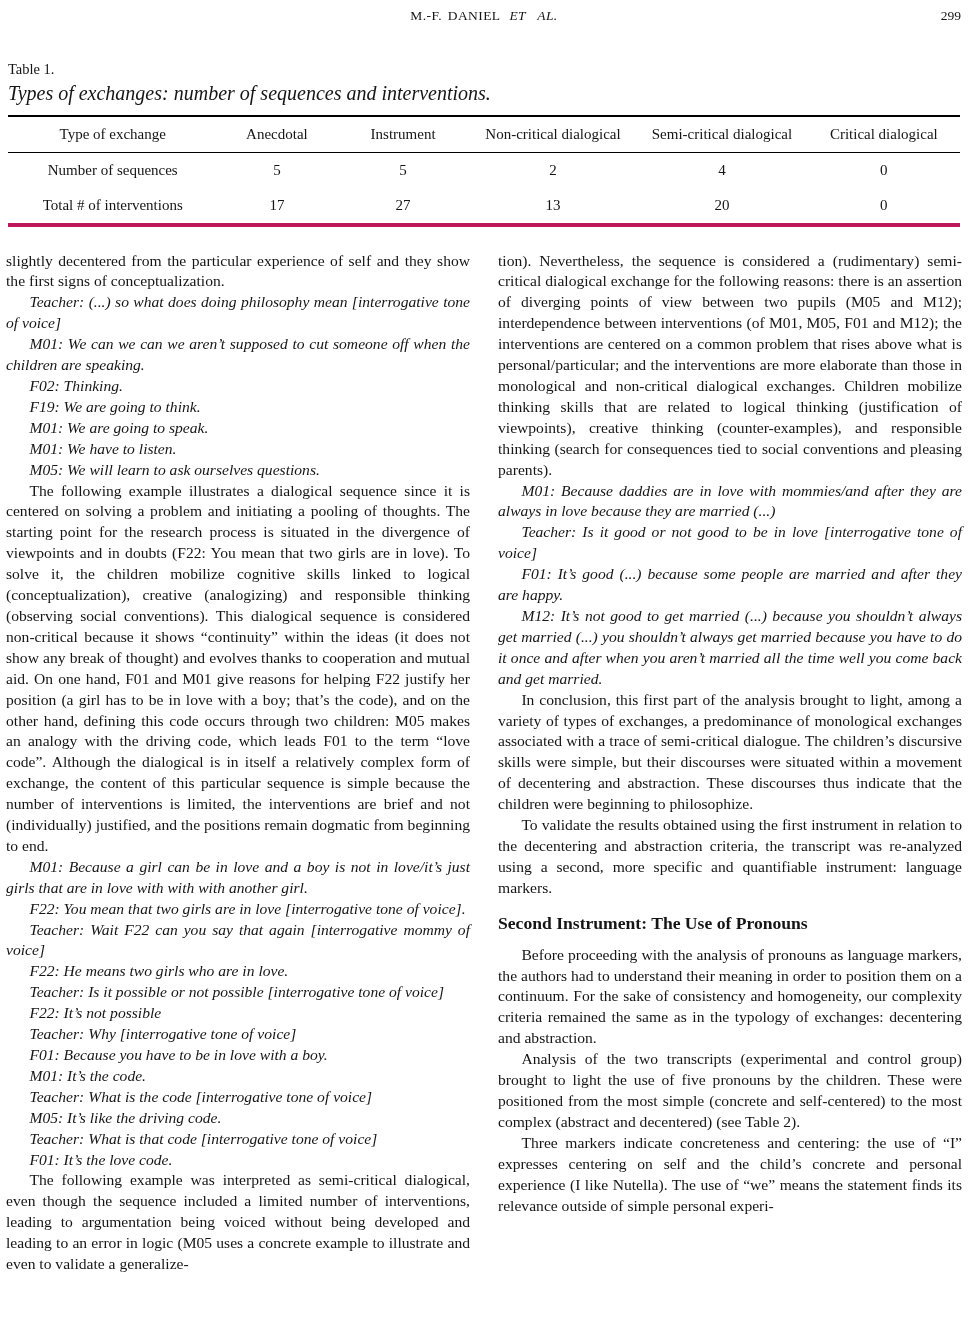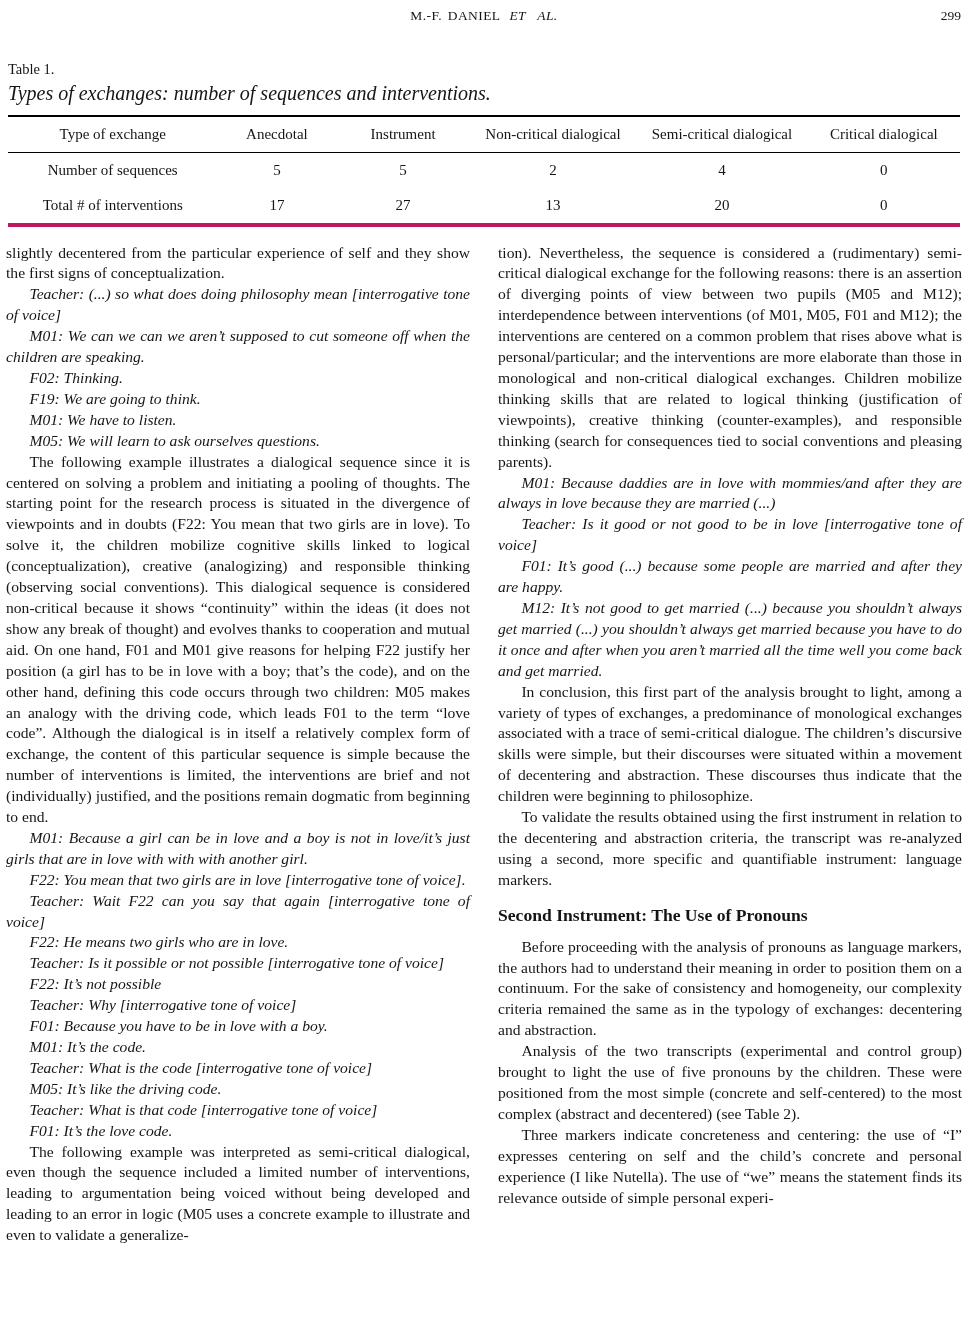--- a/index.html
+++ b/index.html
@@ -32,21 +32,21 @@
     padding:9px 4px; overflow:hidden; white-space:nowrap;
   }
   table.data thead tr { border-bottom:1.8px solid #000; }
   table.data col:nth-child(1){ width:22%; }
   table.data col:nth-child(2){ width:12.5%; }
   table.data col:nth-child(3){ width:14%; }
   table.data col:nth-child(4){ width:17.5%; }
   table.data col:nth-child(5){ width:18%; }
   table.data col:nth-child(6){ width:16%; }
   
-  .columns { display:flex; gap:28px; margin-top:16px; padding:0 1px; }
+  .columns { display:flex; gap:28px; margin-top:24px; padding:0 1px; }
   .col {
     flex:1; min-width:0;
     font-size:15.6px; line-height:20.9px;
     text-align:justify; hyphens:none;
   }
   .col p { margin:0; }
   p.body { text-indent:1.5em; }
   p.dialogue { text-indent:1.5em; font-style:italic; }
   .noindent { text-indent:0 !important; }
   h2.heading {
@@ -110,26 +110,27 @@
     </table>
   </section>
 
   <main class="columns">
     <div class="col">
         <p class="body noindent">slightly decentered from the particular experience of self and they show the first signs of conceptualization.</p>
         <p class="dialogue">Teacher: (...) so what does doing philosophy mean [interrogative tone of voice]</p>
         <p class="dialogue">M01: We can we can we aren’t supposed to cut someone off when the children are speaking.</p>
         <p class="dialogue">F02: Thinking.</p>
         <p class="dialogue">F19: We are going to think.</p>
+        <p class="dialogue">M01: We are going to speak.</p>
         <p class="dialogue">M01: We have to listen.</p>
         <p class="dialogue">M05: We will learn to ask ourselves questions.</p>
         <p class="body">The following example illustrates a dialogical sequence since it is centered on solving a problem and initiating a pooling of thoughts. The starting point for the research process is situated in the divergence of viewpoints and in doubts (F22: You mean that two girls are in love). To solve it, the children mobilize cognitive skills linked to logical (conceptualization), creative (analogizing) and responsible thinking (observing social conventions). This dialogical sequence is considered non-critical because it shows “continuity” within the ideas (it does not show any break of thought) and evolves thanks to cooperation and mutual aid. On one hand, F01 and M01 give reasons for helping F22 justify her position (a girl has to be in love with a boy; that’s the code), and on the other hand, defining this code occurs through two children: M05 makes an analogy with the driving code, which leads F01 to the term “love code”. Although the dialogical is in itself a relatively complex form of exchange, the content of this particular sequence is simple because the number of interventions is limited, the interventions are brief and not (individually) justified, and the positions remain dogmatic from beginning to end.</p>
         <p class="dialogue">M01: Because a girl can be in love and a boy is not in love/it’s just girls that are in love with with with another girl.</p>
         <p class="dialogue">F22: You mean that two girls are in love [interrogative tone of voice].</p>
-        <p class="dialogue">Teacher: Wait F22 can you say that again [interrogative tone of voice]</p>
+        <p class="dialogue">Teacher: Wait F22 can you say that again [interrogative mommy of voice]</p>
         <p class="dialogue">F22: He means two girls who are in love.</p>
         <p class="dialogue">Teacher: Is it possible or not possible [interrogative tone of voice]</p>
         <p class="dialogue">F22: It’s not possible</p>
         <p class="dialogue">Teacher: Why [interrogative tone of voice]</p>
         <p class="dialogue">F01: Because you have to be in love with a boy.</p>
         <p class="dialogue">M01: It’s the code.</p>
         <p class="dialogue">Teacher: What is the code [interrogative tone of voice]</p>
         <p class="dialogue">M05: It’s like the driving code.</p>
         <p class="dialogue">Teacher: What is that code [interrogative tone of voice]</p>
         <p class="dialogue">F01: It’s the love code.</p>

